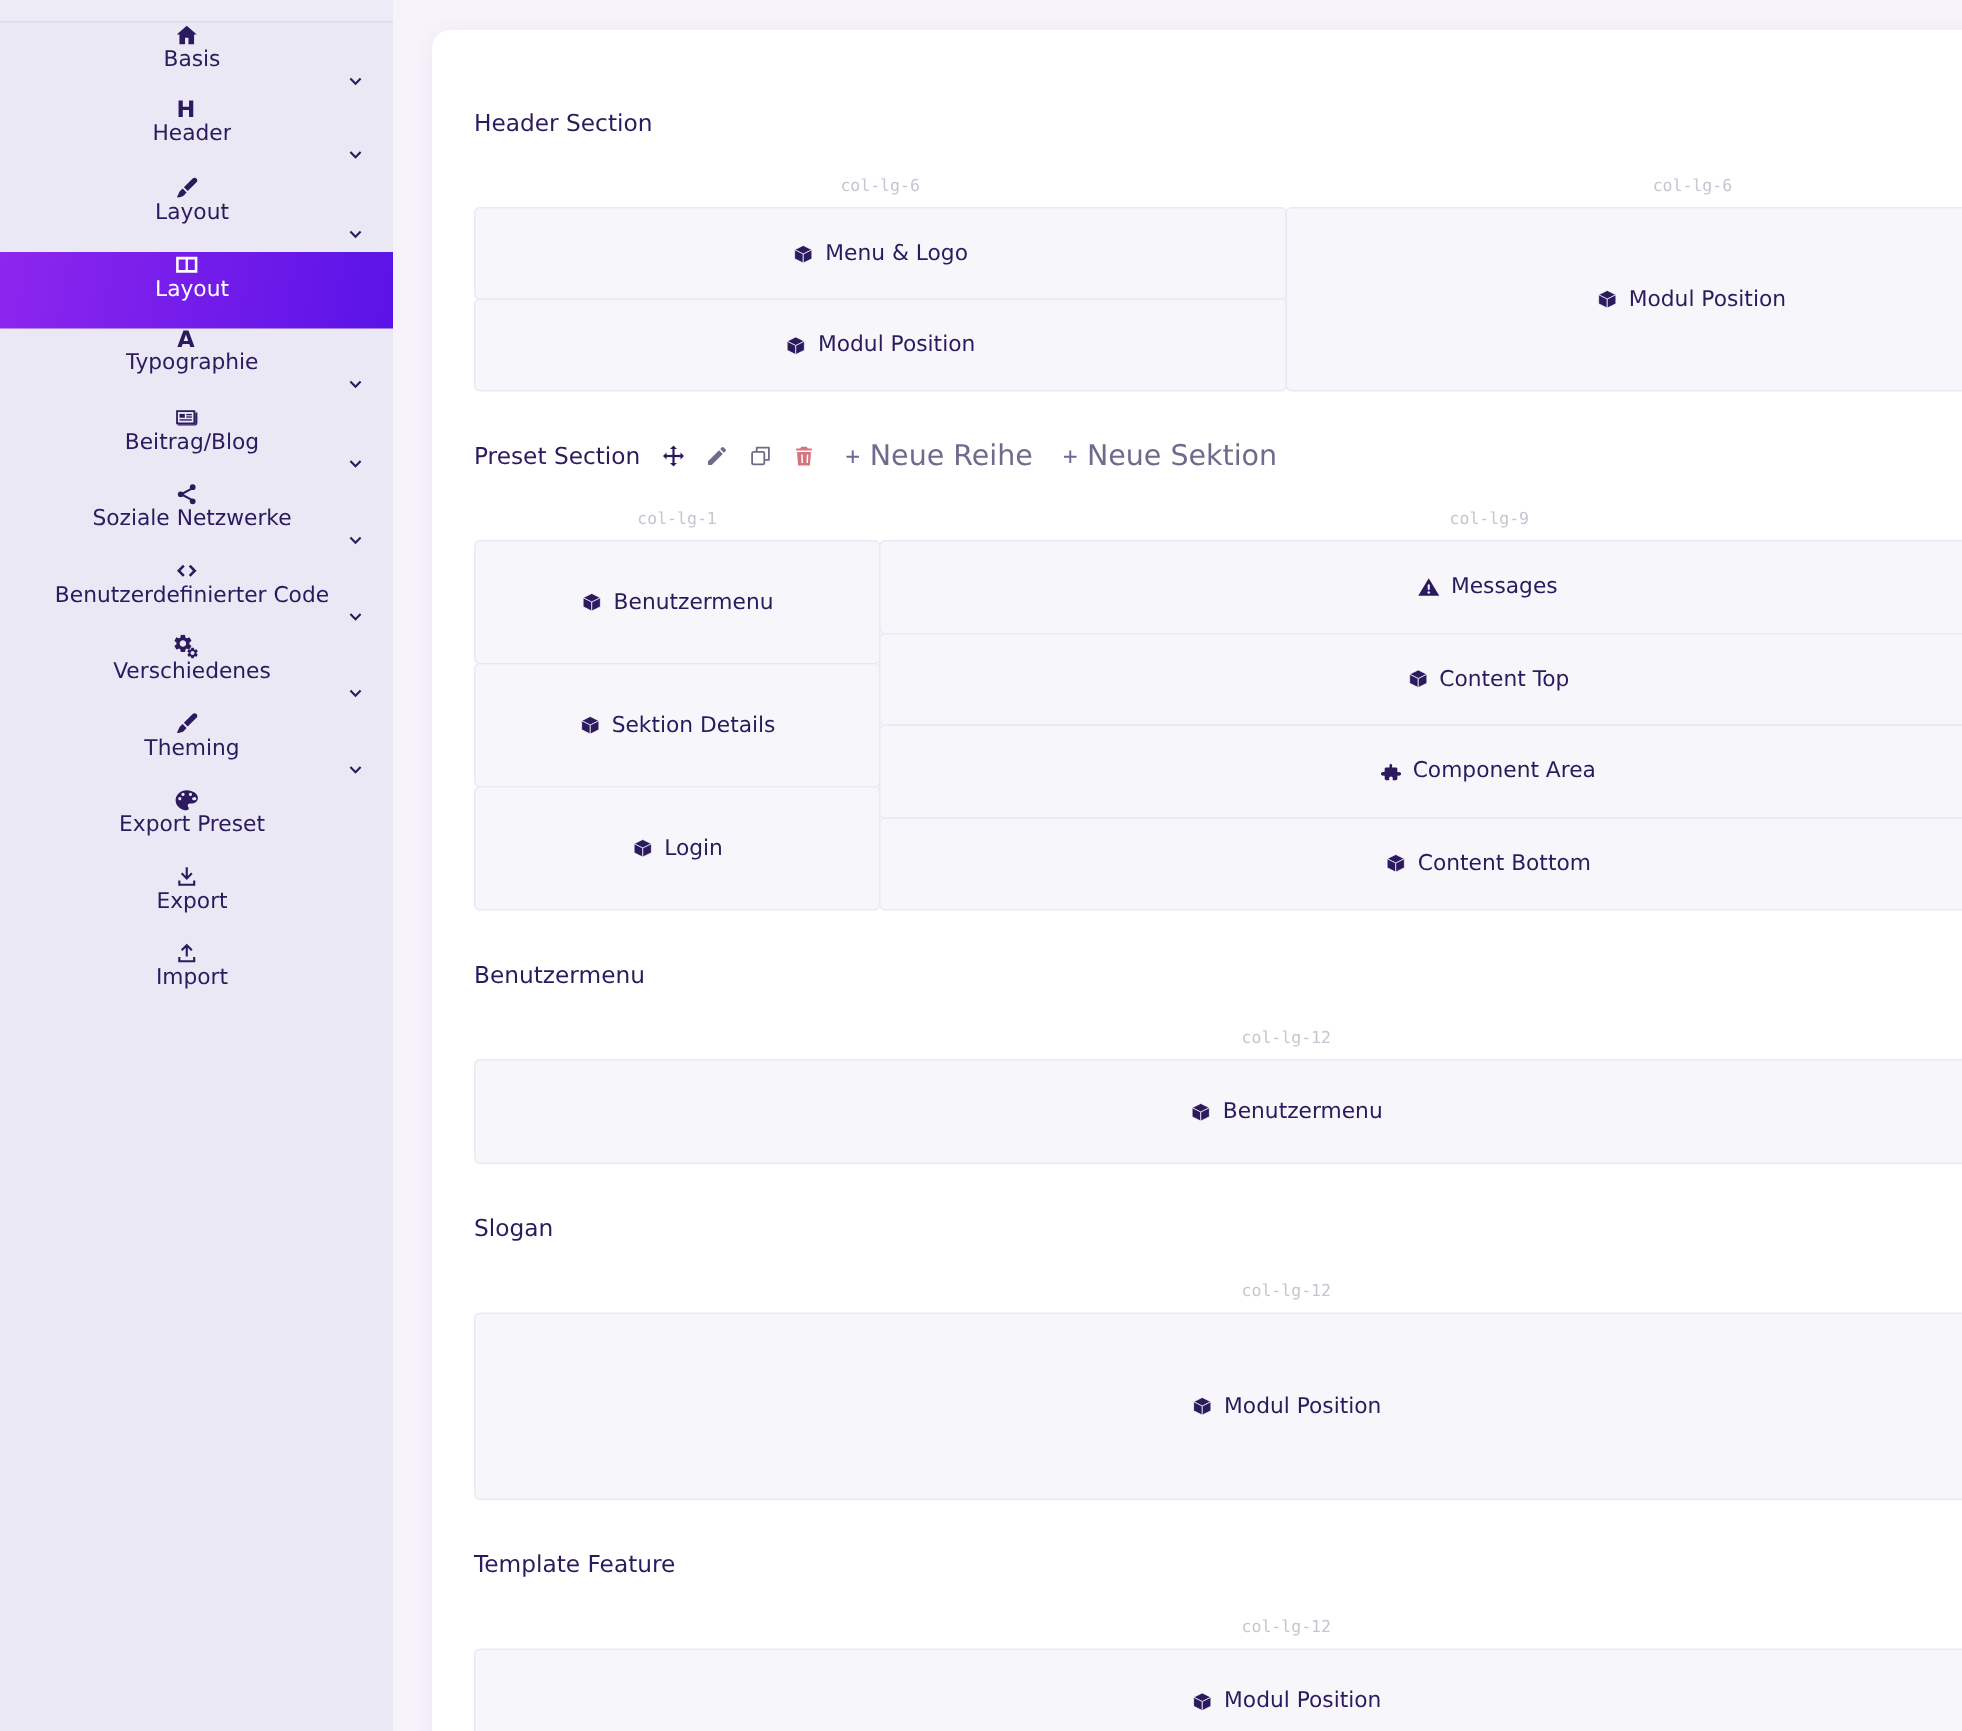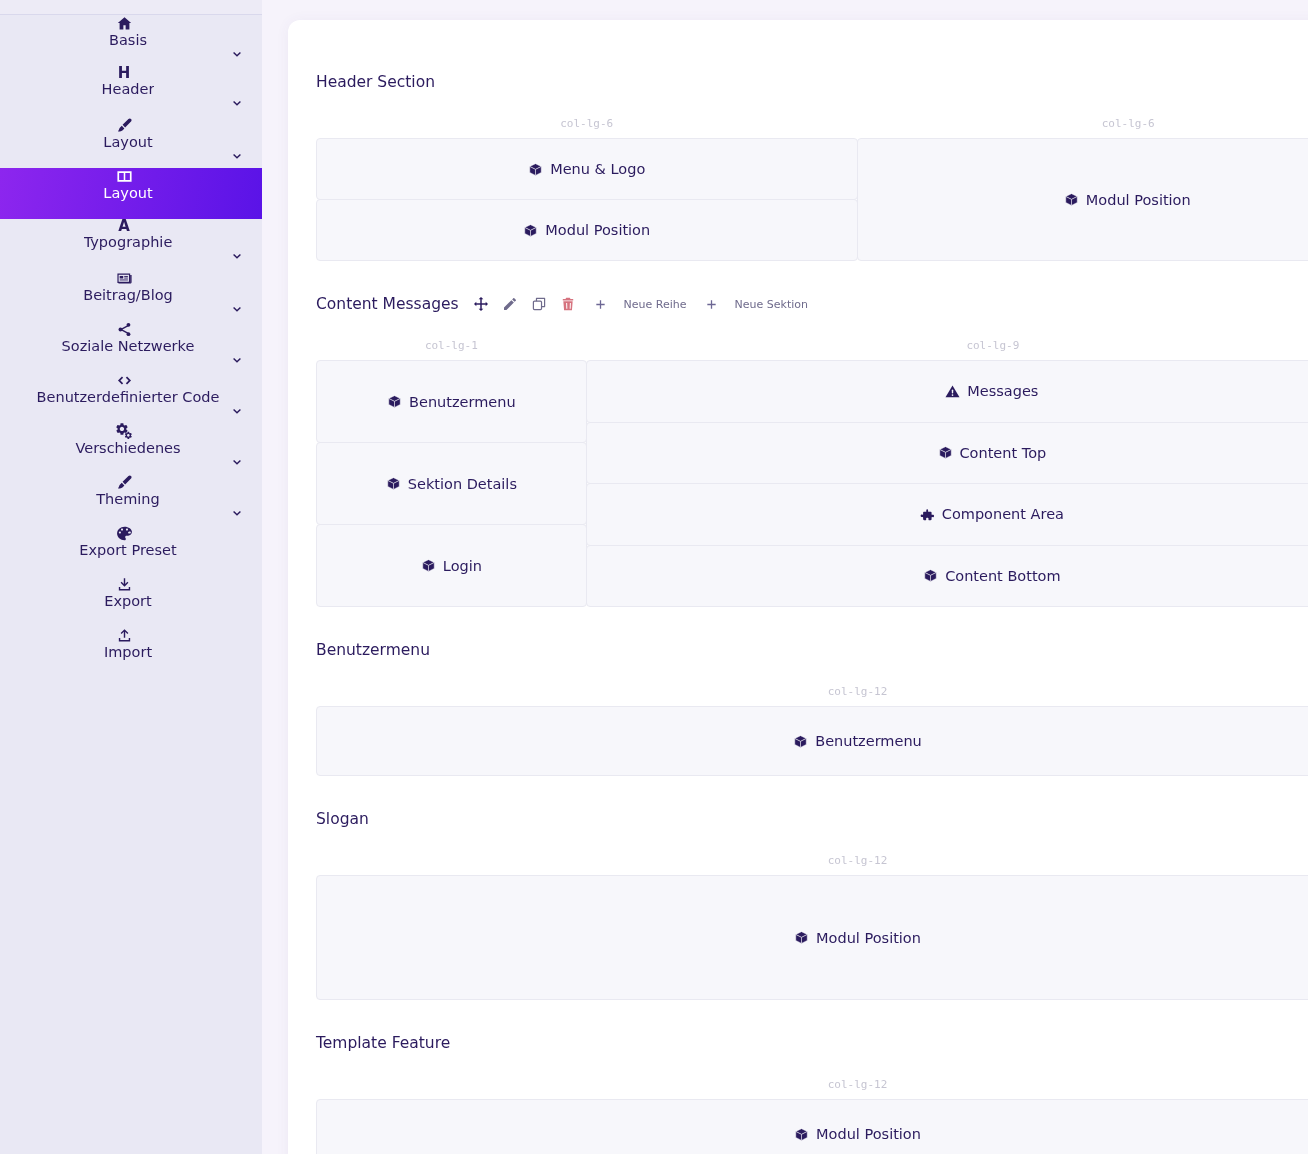--- a/index.html
+++ b/index.html
@@ -51,22 +51,22 @@
     padding:53px 13px 0 28px;overflow:hidden;
   }
   .section{margin-bottom:34px}
   .sec-head{display:flex;align-items:center;gap:14px;margin-bottom:26px;height:18px}
   .sec-title{font-size:15.5px;font-weight:normal;margin:0;color:var(--text-dark)}
   .toolbar{display:flex;align-items:center;gap:13px}
   .tb-ic{display:flex;cursor:pointer;color:var(--muted-action)}
   .tb-ic .ic{width:16px;height:16px}
   .tb-ic.tone-dark{color:var(--text-dark)}
   .tb-ic.tone-danger{color:var(--danger)}
-  .tb-btn{display:flex;align-items:center;gap:17px;color:var(--muted-action);
-    font-size:11px;cursor:pointer;margin-left:5px;white-space:nowrap}
+  .tb-btn{display:flex;align-items:center;gap:5px;color:var(--muted-action);
+    font-size:19px;cursor:pointer;margin-left:5px;white-space:nowrap}
   .tb-btn .ic{width:13px;height:13px;color:#6d6794}
   .col-labels{display:flex;margin-bottom:8px}
   .col-label{font-family:"DejaVu Sans Mono","Liberation Mono",monospace;
     font-size:11px;color:var(--col-label);text-align:center}
   .grid-row{display:flex;align-items:stretch}
   .gcol{display:flex;flex-direction:column}
   .gcol + .gcol{margin-left:-1px}
   .module{
     flex:1;display:flex;align-items:center;justify-content:center;gap:7px;
     background:var(--module-bg);border:1px solid var(--module-border);
@@ -337,21 +337,21 @@
                 <svg class="ic" viewBox="0 0 24 24">
                   <use href="#s-cube-icon"></use>
                 </svg>
                 <span>Modul Position</span>
               </div>
             </div>
           </div>
   </section>
         <section class="section">
     <div class="sec-head">
-      <h2 class="sec-title">Content Messages</h2>
+      <h2 class="sec-title">Preset Section</h2>
       <div class="toolbar">
               <span class="tb-ic tone-dark">
                 <svg class="ic" viewBox="0 0 24 24">
                   <use href="#s-move-icon"></use>
                 </svg>
               </span>
               <span class="tb-ic tone-muted">
                 <svg class="ic" viewBox="0 0 24 24">
                   <use href="#s-pencil-icon"></use>
                 </svg>

